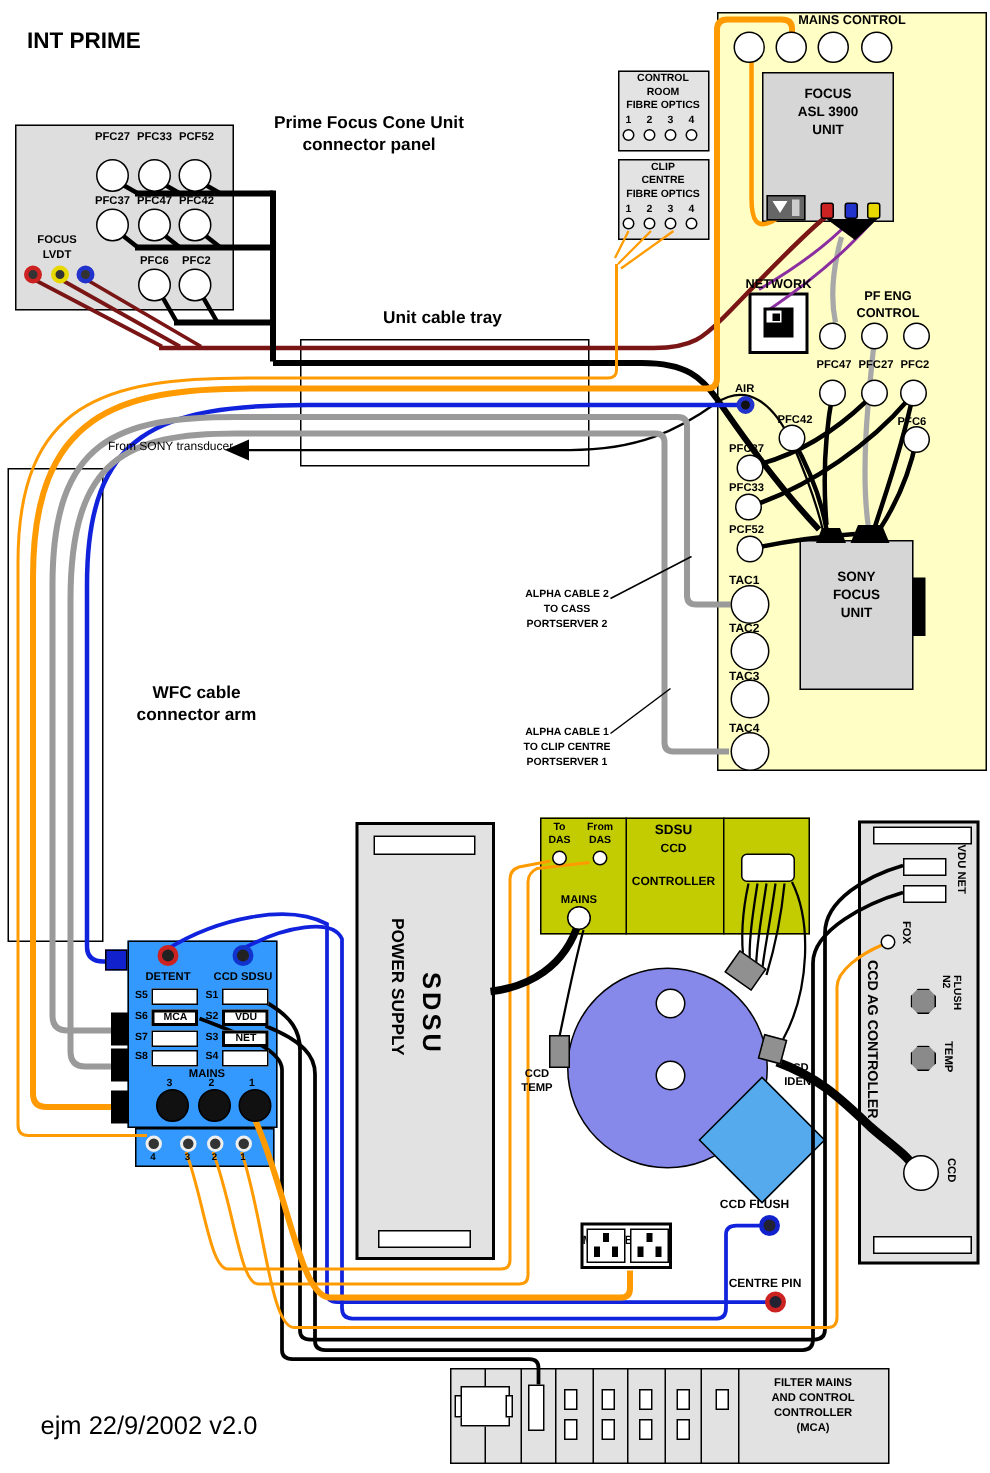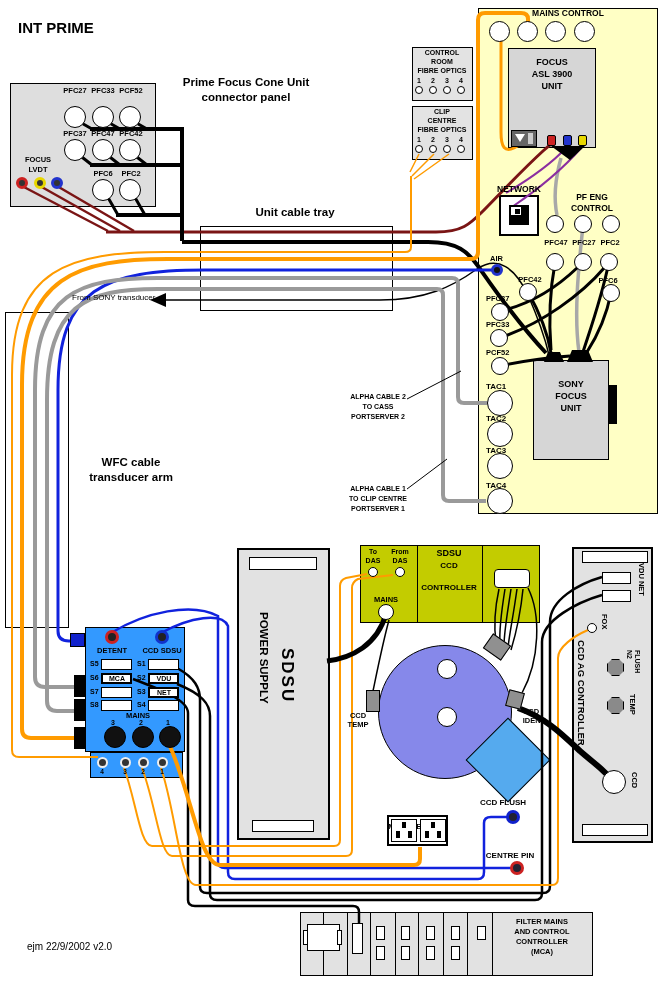--- a/index.html
+++ b/index.html
@@ -119,29 +119,29 @@
 
     <path d="M407,399 L461,371" stroke="#000" stroke-width="1" fill="none"></path>
     <path d="M407,489 L447,459" stroke="#000" stroke-width="1" fill="none"></path>
   </svg>
 
   <div class="lbl f15 ov" style="left:18px;top:6px;margin-top:14px;">INT PRIME</div>
   <div class="lbl f11 cx ov" style="left:246px;top:76px;">Prime Focus Cone Unit</div>
   <div class="lbl f11 cx ov" style="left:246px;top:91px;">connector panel</div>
   <div class="lbl f11 cx ov" style="left:295px;top:206px;">Unit cable tray</div>
   <div class="lbl f11 cx ov" style="left:131px;top:456px;">WFC cable</div>
-  <div class="lbl f11 cx ov" style="left:131px;top:471px;">transducer arm</div>
+  <div class="lbl f11 cx ov" style="left:131px;top:471px;">connector arm</div>
   <div class="lbl f8 ov" style="left:72px;top:294px;font-weight:normal;">From SONY transducer</div>
   <div class="lbl f7 cx ov" style="left:378px;top:393px;">ALPHA CABLE 2</div>
   <div class="lbl f7 cx ov" style="left:378px;top:403px;">TO CASS</div>
   <div class="lbl f7 cx ov" style="left:378px;top:413px;">PORTSERVER 2</div>
   <div class="lbl f7 cx ov" style="left:378px;top:485px;">ALPHA CABLE 1</div>
   <div class="lbl f7 cx ov" style="left:378px;top:495px;">TO CLIP CENTRE</div>
   <div class="lbl f7 cx ov" style="left:378px;top:505px;">PORTSERVER 1</div>
-  <div class="lbl ov" style="left:27px;top:942px;font-weight:normal;font-size:10px;">ejm 22/9/2002   v2.0</div>
+  <div class="lbl ov" style="left:27px;top:942px;font-weight:normal;font-size:17px;">ejm 22/9/2002   v2.0</div>
 
   <div class="lbl f75 cx ov" style="left:75px;top:87px;">PFC27</div>
   <div class="lbl f75 cx ov" style="left:103px;top:87px;">PFC33</div>
   <div class="lbl f75 cx ov" style="left:131px;top:87px;">PCF52</div>
   <div class="circ ov" style="left:64px;top:106px;width:22px;height:22px;"></div>
   <div class="circ ov" style="left:92px;top:106px;width:22px;height:22px;"></div>
   <div class="circ ov" style="left:119px;top:106px;width:22px;height:22px;"></div>
   <div class="lbl f75 cx ov" style="left:75px;top:130px;">PFC37</div>
   <div class="lbl f75 cx ov" style="left:103px;top:130px;">PFC47</div>
   <div class="lbl f75 cx ov" style="left:131px;top:130px;">PFC42</div>

